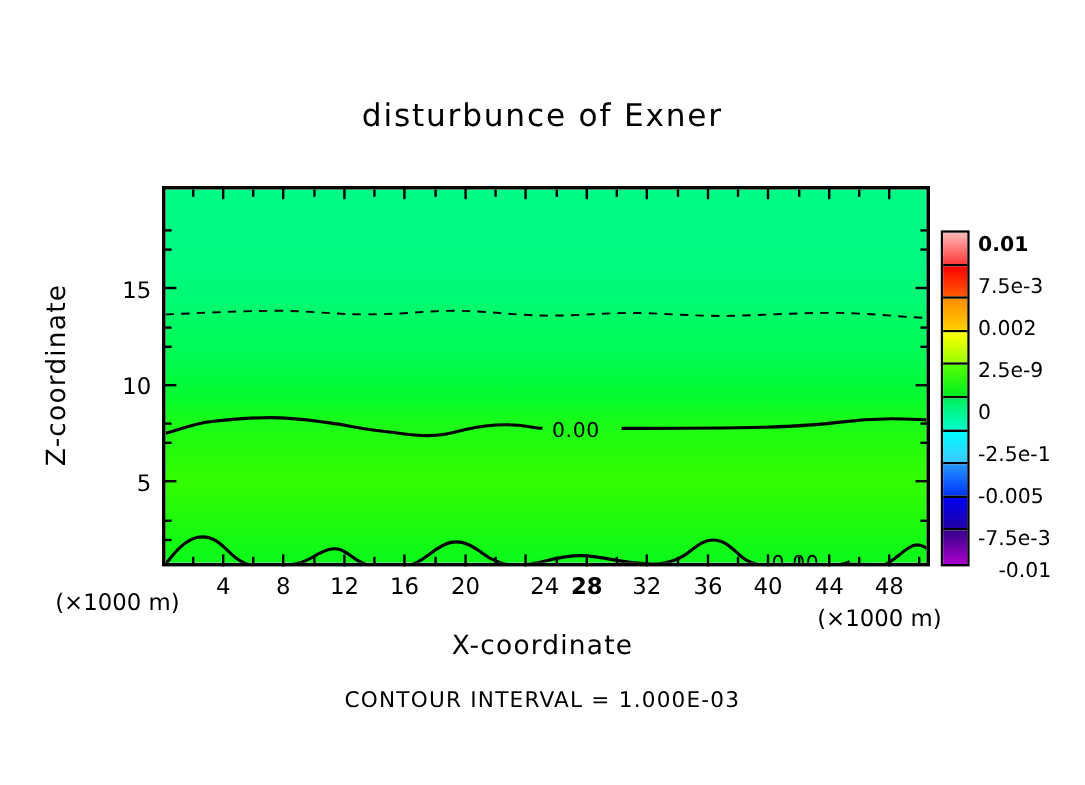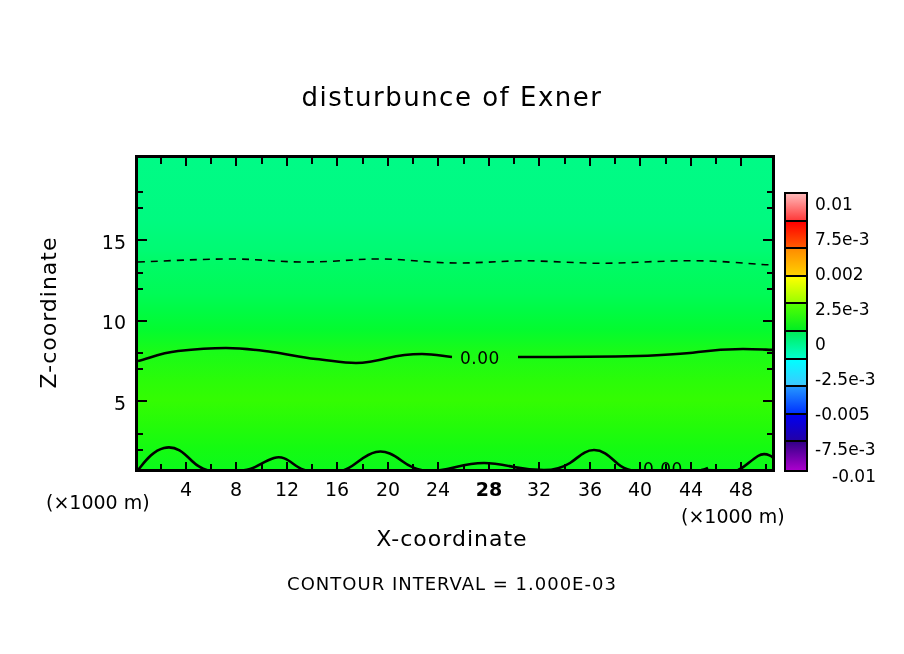--- a/index.html
+++ b/index.html
@@ -187,21 +187,21 @@
 <div class="abs tick tick-y" style="left:767px;top:288px;width:7px;"></div>
 <div class="abs tick tick-y" style="left:767px;top:272px;width:7px;"></div>
 <div class="abs tick tick-y" style="left:767px;top:207px;width:7px;"></div>
 <div class="abs tick tick-y" style="left:767px;top:191px;width:7px;"></div>
 
 <div class="xlab" style="left:164px;">4</div>
 <div class="xlab" style="left:214px;">8</div>
 <div class="xlab" style="left:265px;">12</div>
 <div class="xlab" style="left:315px;">16</div>
 <div class="xlab" style="left:366px;">20</div>
-<div class="xlab" style="left:416px;">24</div>
+<div class="xlab" style="left:432px;">24</div>
 <div class="xlab" style="left:467px;font-weight:bold;">28</div>
 <div class="xlab" style="left:517px;">32</div>
 <div class="xlab" style="left:568px;">36</div>
 <div class="xlab" style="left:618px;">40</div>
 <div class="xlab" style="left:669px;">44</div>
 <div class="xlab" style="left:719px;">48</div>
 
 <div class="ylab" style="top:392px;">5</div>
 <div class="ylab" style="top:311px;">10</div>
 <div class="ylab" style="top:231px;">15</div>
@@ -219,21 +219,21 @@
   <div class="cb-seg" style="background:linear-gradient(to bottom,#ff8c00,#ffd000);"></div>
   <div class="cb-seg" style="background:linear-gradient(to bottom,#ffff00,#9cff00);"></div>
   <div class="cb-seg" style="background:linear-gradient(to bottom,#55ff00,#00ee22);"></div>
   <div class="cb-seg" style="background:linear-gradient(to bottom,#00ee5a,#00ffcc);"></div>
   <div class="cb-seg" style="background:linear-gradient(to bottom,#00ffff,#3cc8ff);"></div>
   <div class="cb-seg" style="background:linear-gradient(to bottom,#2496ff,#0033ff);"></div>
   <div class="cb-seg" style="background:linear-gradient(to bottom,#0000f0,#2200a8);"></div>
   <div class="cb-seg" style="background:linear-gradient(to bottom,#330088,#aa00cc);"></div>
 </div>
 
-<div class="cb-label" style="top:194px;">0.01</div>
+<div class="cb-label" style="top:194px;font-weight:bold;">0.01</div>
 <div class="cb-label" style="top:229px;">7.5e-3</div>
 <div class="cb-label" style="top:264px;">0.002</div>
-<div class="cb-label" style="top:299px;">2.5e-3</div>
+<div class="cb-label" style="top:299px;">2.5e-9</div>
 <div class="cb-label" style="top:334px;">0</div>
-<div class="cb-label" style="top:369px;">-2.5e-3</div>
+<div class="cb-label" style="top:369px;">-2.5e-1</div>
 <div class="cb-label" style="top:404px;">-0.005</div>
 <div class="cb-label" style="top:439px;">-7.5e-3</div>
 <div class="cb-label" style="top:466px;margin-left:17px;">-0.01</div>
 
 </body></html>

